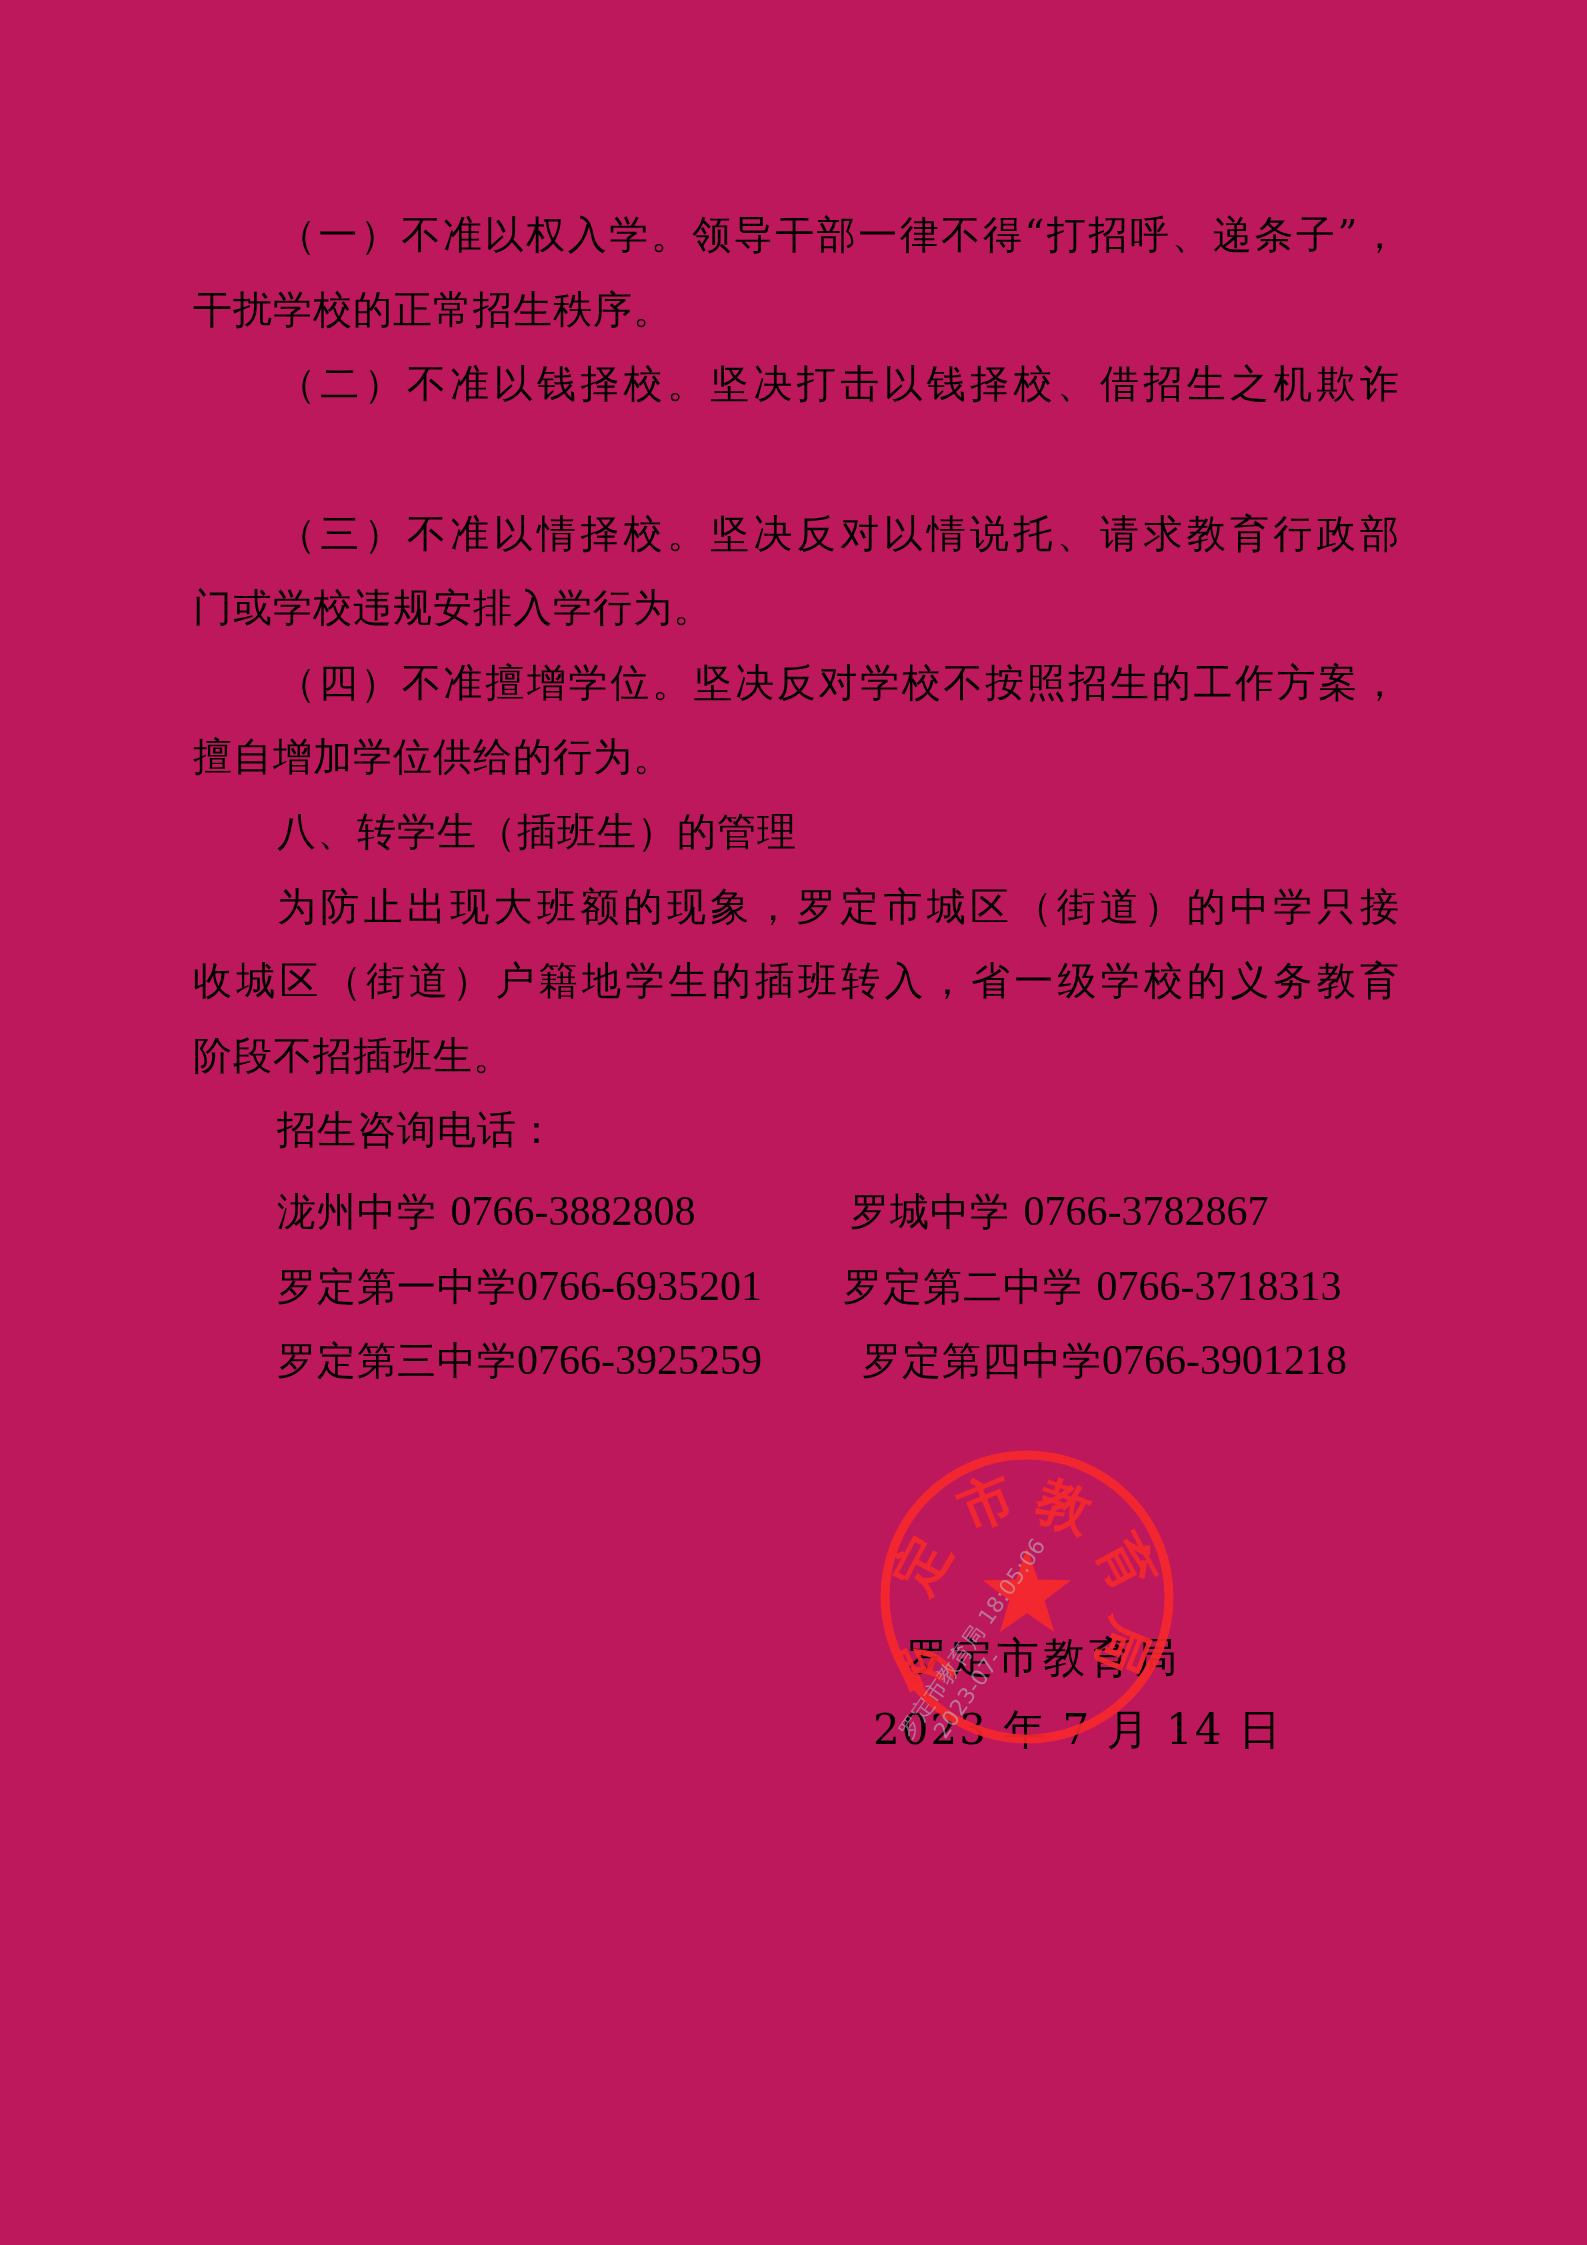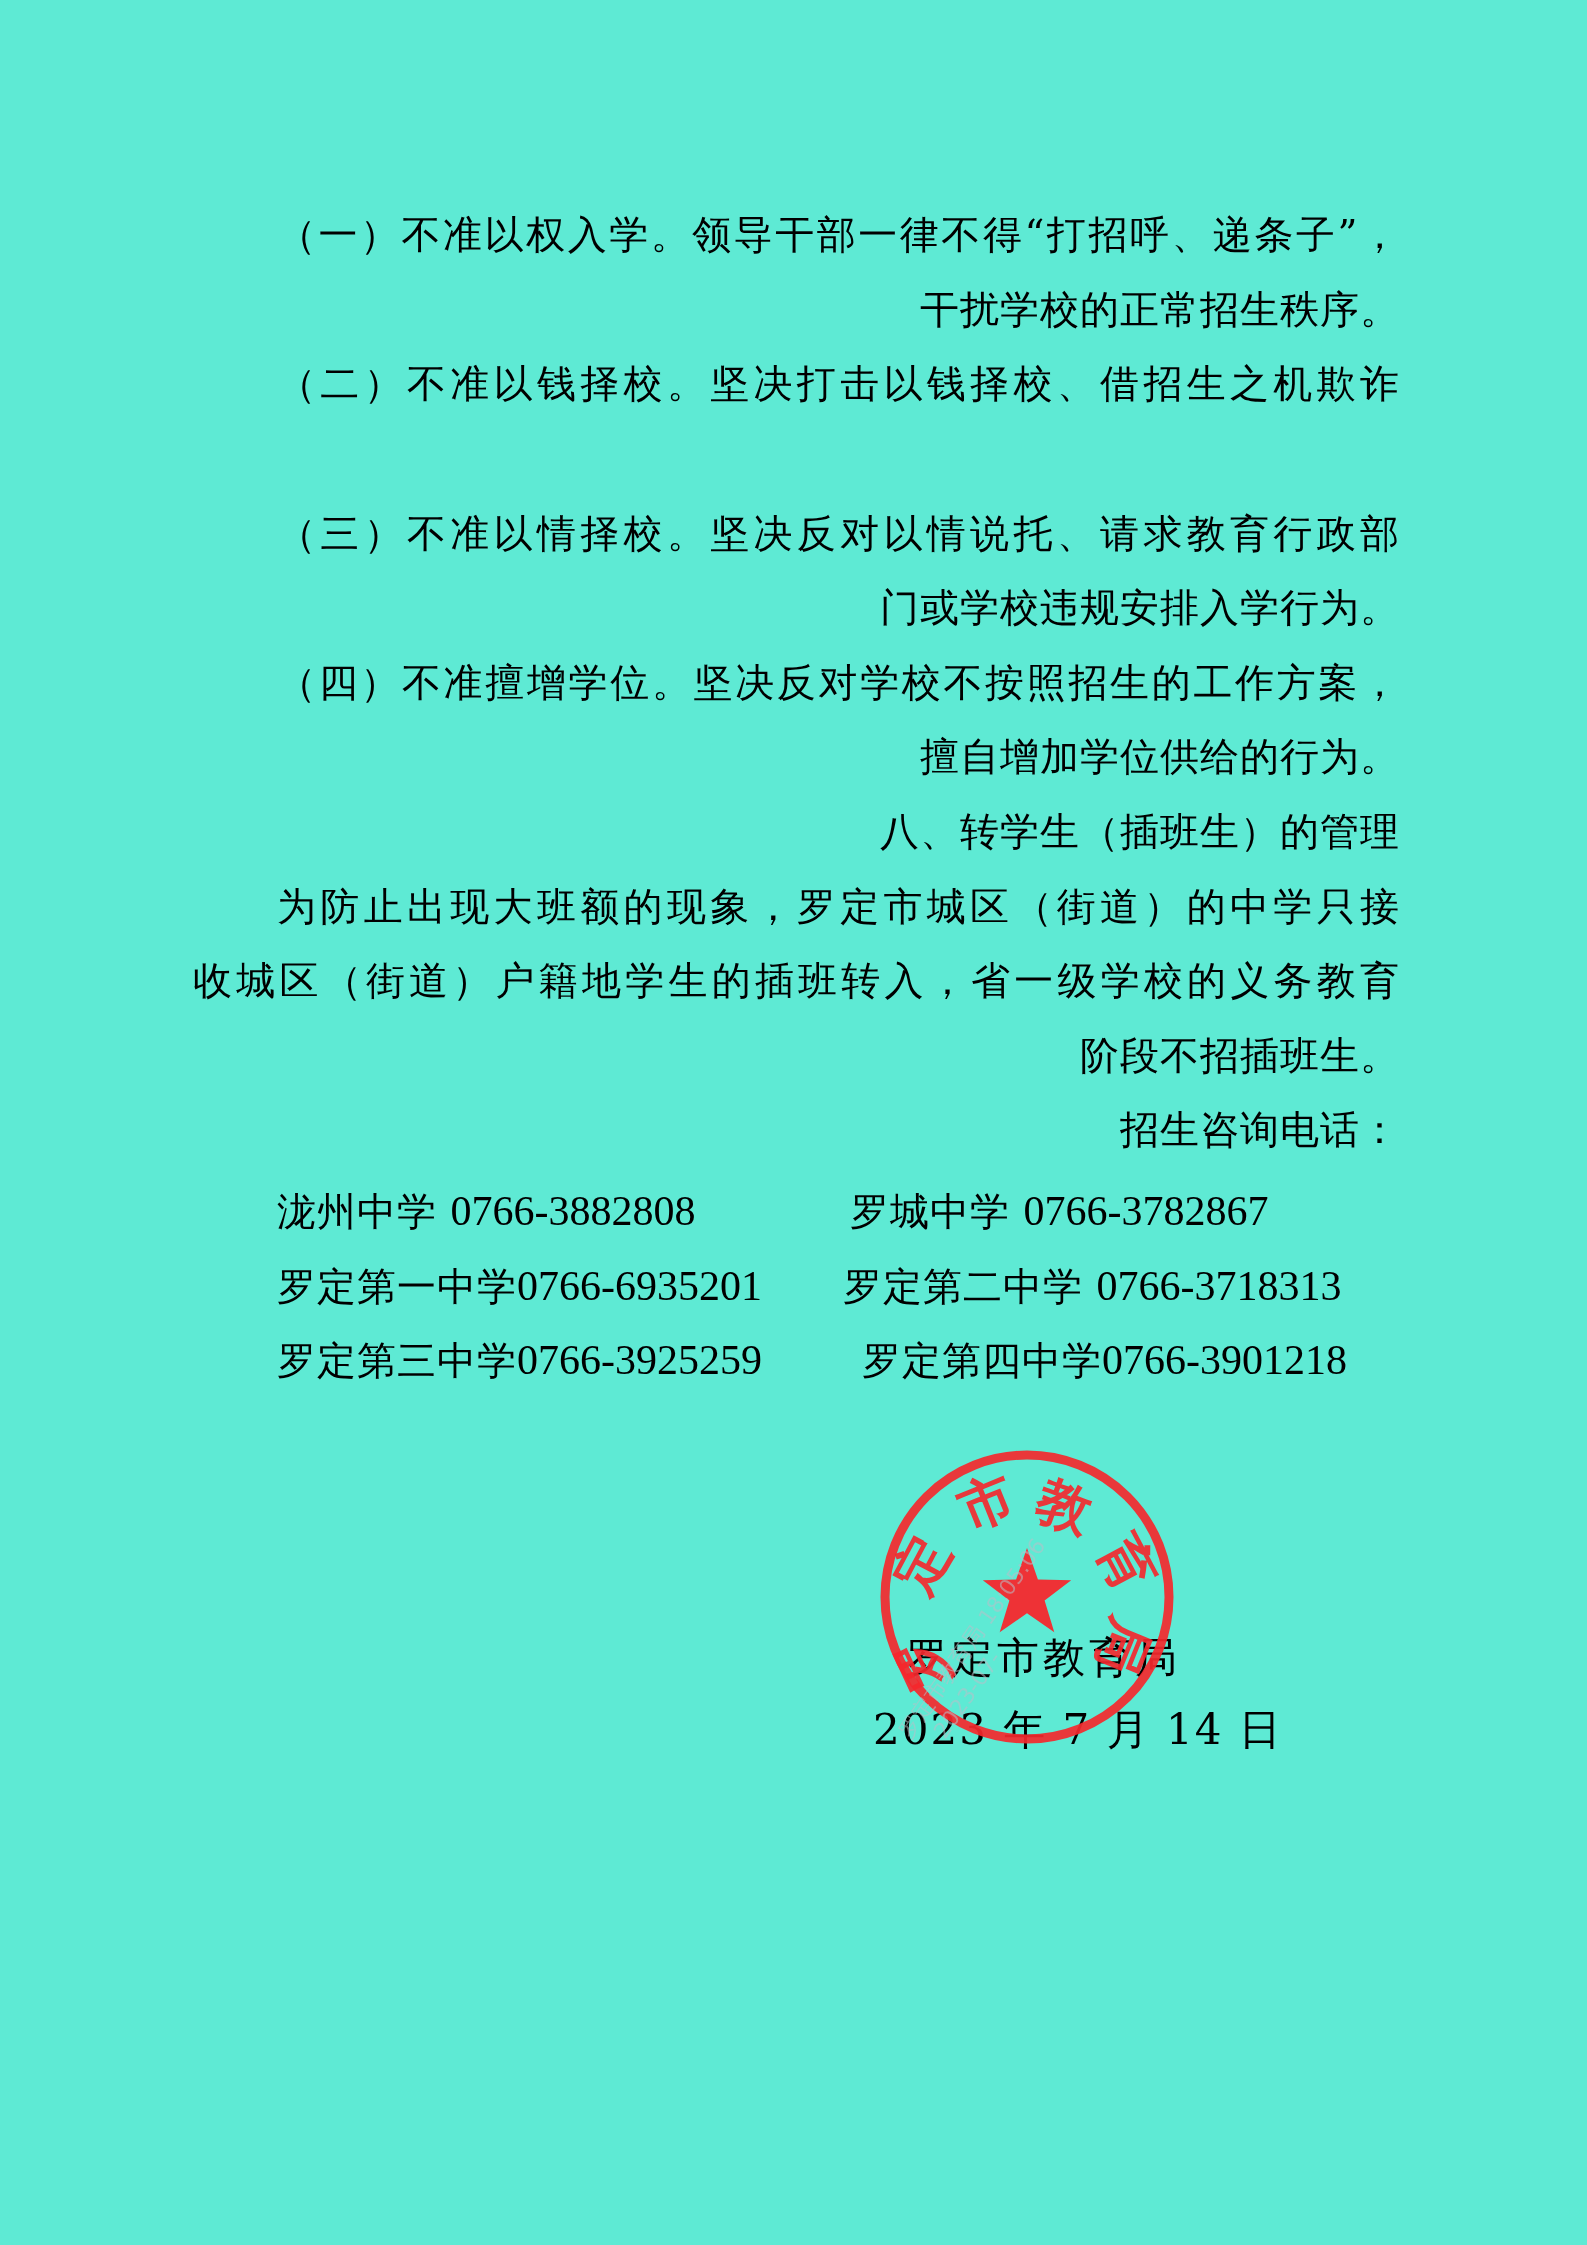--- a/index.html
+++ b/index.html
@@ -1,20 +1,20 @@
 <!DOCTYPE html>
 <html><head>
 <meta charset="utf-8">
 <style>
   html, body { margin: 0; padding: 0; background: #ffffff; }
   body { width: 1587px; height: 2245px; position: relative; overflow: hidden;
          font-family: "DejaVu Serif", "Liberation Serif", serif; color: #000; }
-  .page { position: absolute; left: 0; top: 0; width: 1587px; height: 2245px; background: #5eead4; }
+  .page { position: absolute; left: 0; top: 0; width: 1587px; height: 2245px; background: #be185d; }
   .line { position: absolute; left: 193px; width: 1207px; height: 60px; font-size: 39px;
-          line-height: 60px; white-space: nowrap; letter-spacing: 1px; text-align: right; }
+          line-height: 60px; white-space: nowrap; letter-spacing: 1px; }
   .line.indent { padding-left: 84px; width: 1123px; }
   .line.justify { text-align: justify; text-align-last: justify; }
   .contact-row { position: absolute; left: 0; width: 1587px; height: 60px; font-size: 39px; line-height: 72px; white-space: nowrap; }
   .contact-cell { position: absolute; top: 0; letter-spacing: 1px; }
   .contact-cell .phone { font-family: "Liberation Serif", "DejaVu Serif", serif; font-size: 42px; letter-spacing: 0; }
   .sign { position: absolute; font-size: 42px; line-height: 60px; white-space: nowrap; letter-spacing: 4px; }
   .stamp { position: absolute; left: 870px; top: 1440px; width: 315px; height: 315px; }
 </style>
 </head>
 <body>

